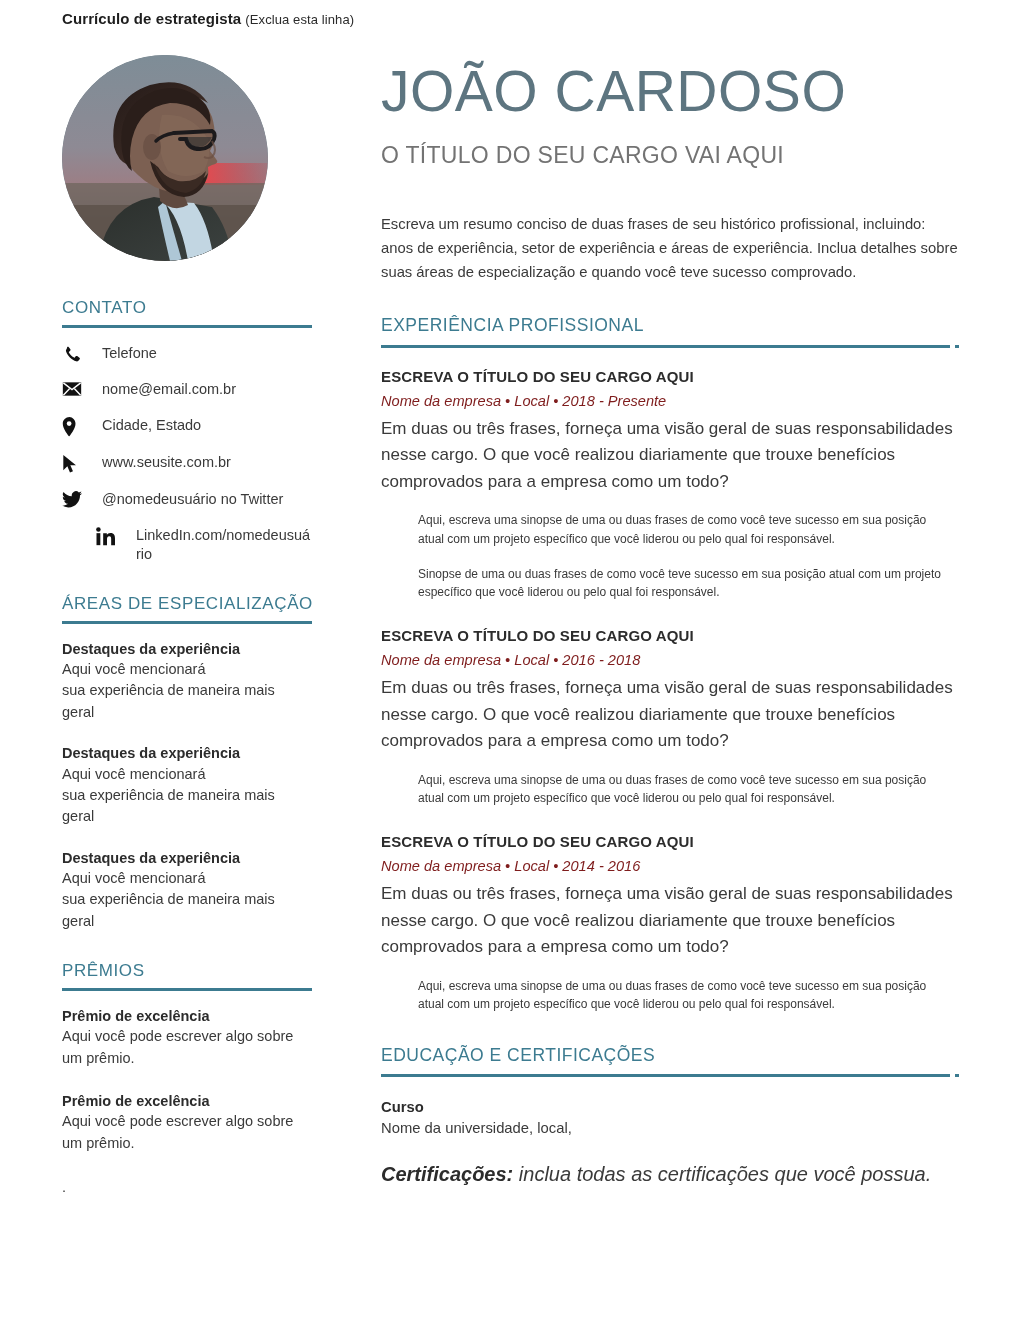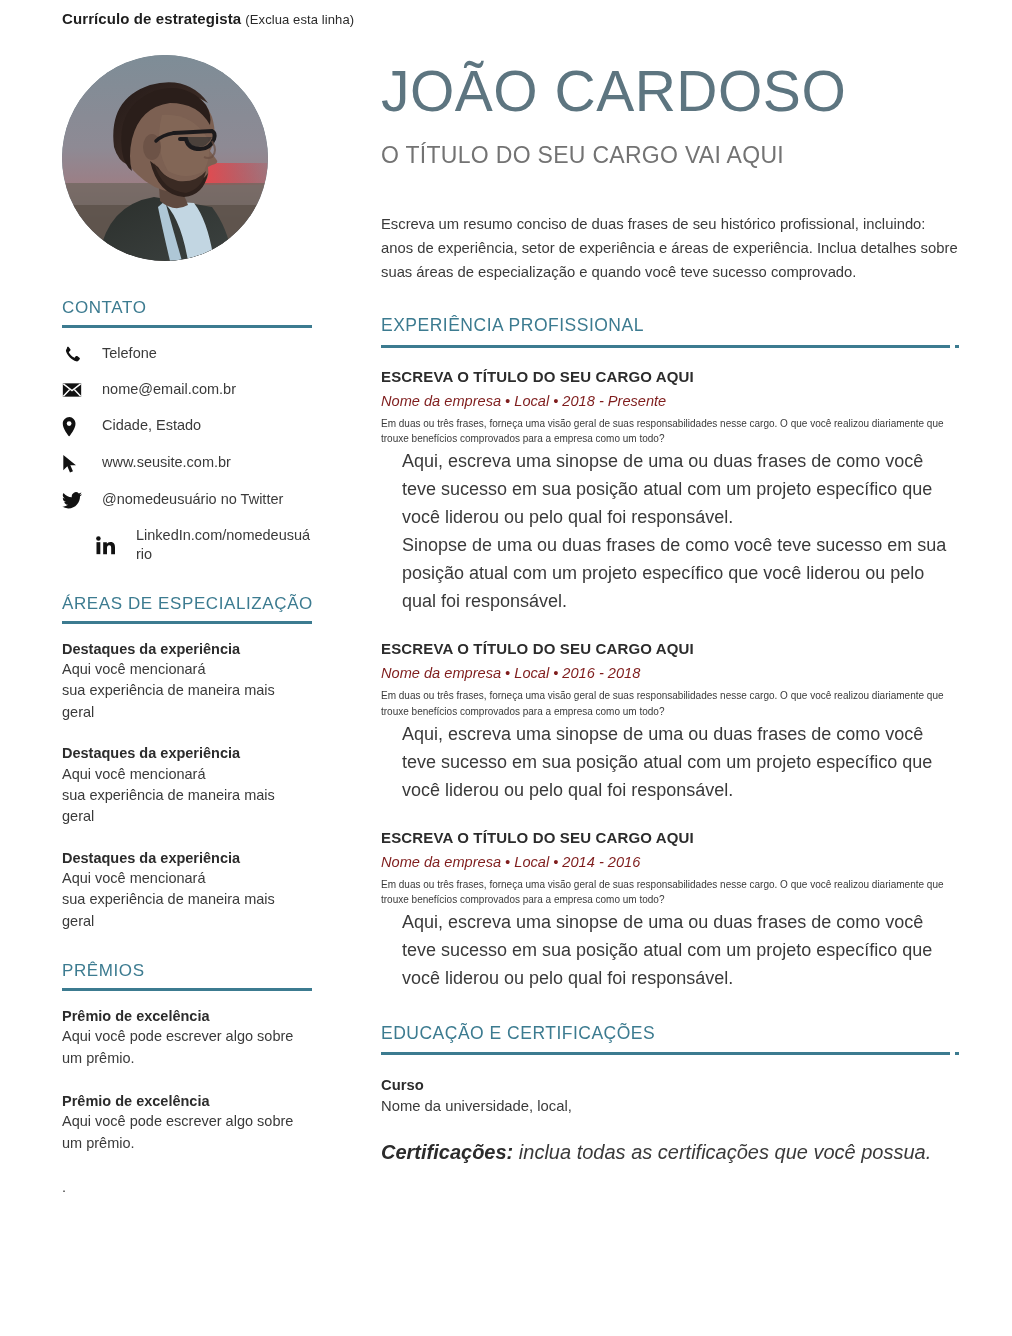--- a/index.html
+++ b/index.html
@@ -86,21 +86,21 @@
     height: 3px;
     background: #3c7b90;
     width: 250px;
     margin-bottom: 16px;
   }
 
   
   .contact-list { margin: 0; padding: 0; list-style: none; }
   .contact-row {
     display: flex;
-    align-items: center;
+    align-items: flex-start;
     margin-bottom: 16px;
     min-height: 20px;
   }
   .contact-row:last-child { margin-bottom: 8px; padding-left: 34px; }
   .contact-icon {
     width: 40px;
     flex: 0 0 40px;
     display: flex;
     align-items: flex-start;
     justify-content: flex-start;
@@ -203,30 +203,30 @@
     line-height: 1.2;
   }
   .job-meta {
     font-style: italic;
     font-size: 14.6px;
     color: #7f1d1d;
     margin: 0 0 5px 0;
     line-height: 1.3;
   }
   .job-desc {
-    font-size: 10px;
+    font-size: 17px;
     color: #3a3a3a;
     line-height: 1.56;
     margin: 0;
   }
   .job-bullet {
-    font-size: 18px;
+    font-size: 12px;
     color: #3a3a3a;
     line-height: 1.56;
-    margin: 0;
+    margin: 16px;
     padding-left: 21px;
   }
 
   
   .edu-block { margin-top: 4px; }
   .edu-title {
     font-weight: bold;
     font-size: 14.8px;
     color: #2c2c2c;
     margin: 0;

